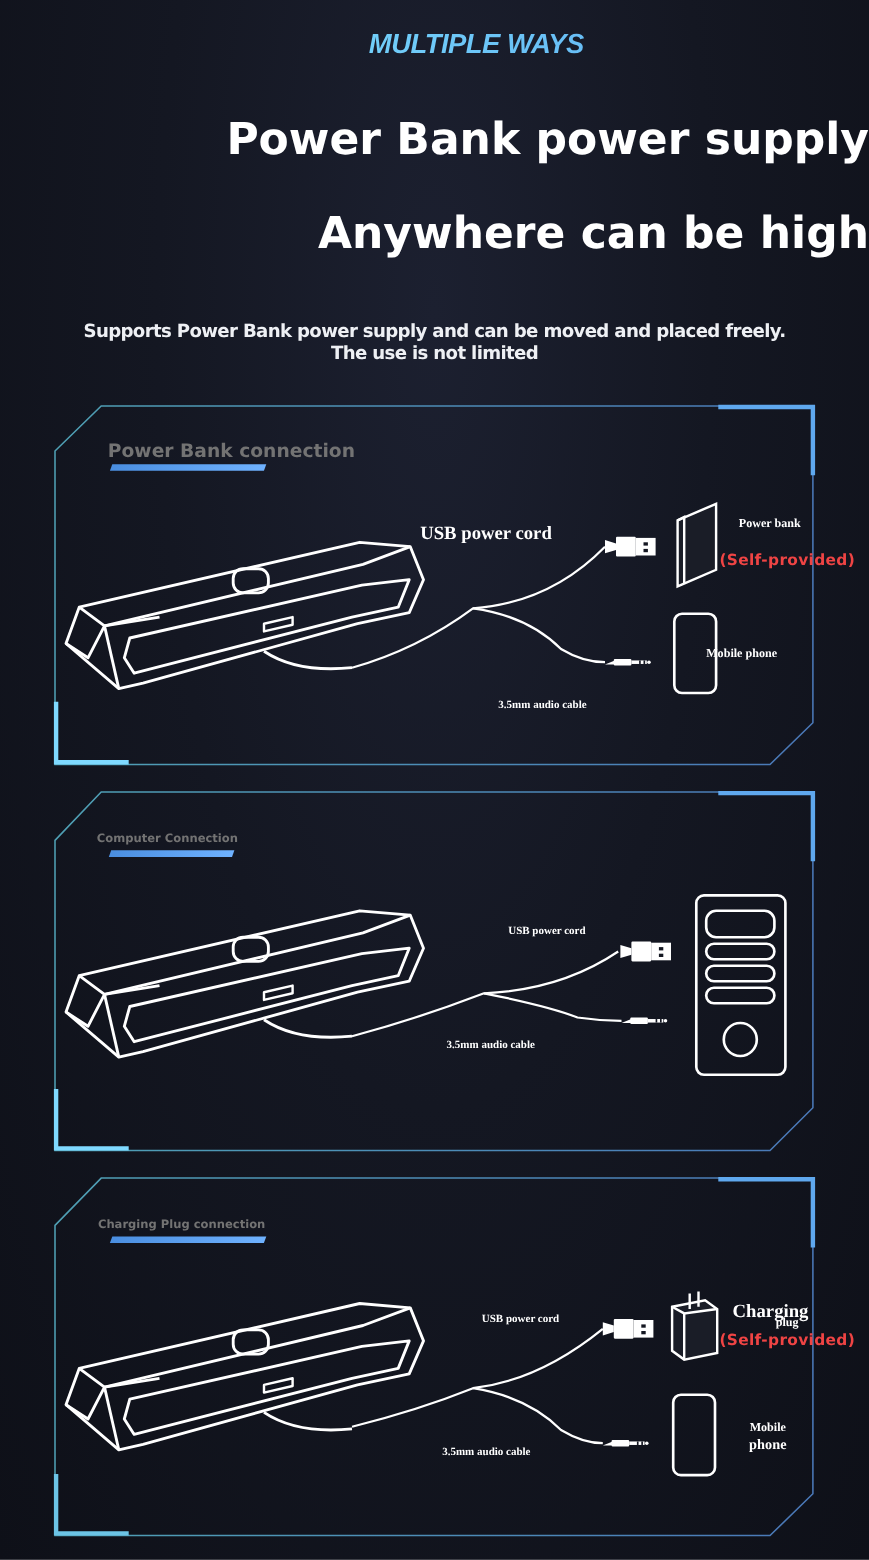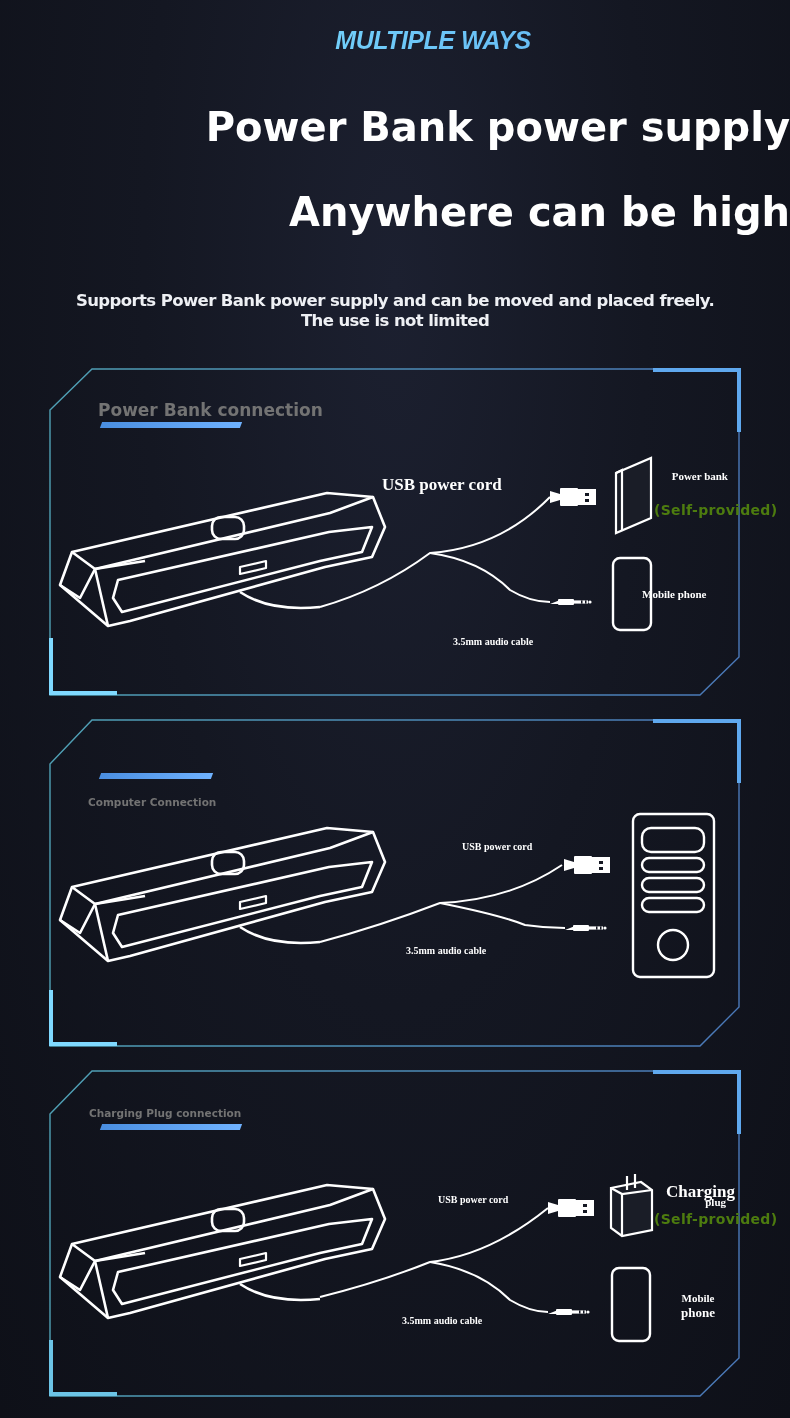--- a/index.html
+++ b/index.html
@@ -38,21 +38,21 @@
     position:absolute; height:6px;
     background: linear-gradient(90deg,#4a8ee0,#6fb2ff);
     transform: skewX(-20deg);
   }
   .lbl {
     position:absolute; font-weight:bold; color:#fff;
     font-family: Liberation Serif, serif; white-space:nowrap;
   }
   .lbl.right { text-align:right; }
   .self {
-    position:absolute; font-size:14px; font-weight:bold; color:#4d7c0f;
+    position:absolute; font-size:14px; font-weight:bold; color:#ef4444;
     font-family: "DejaVu Sans", sans-serif; letter-spacing:0.3px; white-space:nowrap;
   }
   .art { position:absolute; left:0; top:0; }
 </style>
 </head>
 <body>
 
 <div class="kicker">MULTIPLE WAYS</div>
 <div class="h1 l1">Power Bank power supply</div>
 <div class="h1 l2">Anywhere can be high</div>
@@ -129,21 +129,21 @@
 <div class="self" style="left:654px;top:502px;">(Self-provided)</div>
 <div class="lbl" style="left:642px;top:588px;font-size:11px;">Mobile phone</div>
 <div class="lbl" style="left:453px;top:636px;font-size:10px;">3.5mm audio cable</div>
 
 <div class="panel" style="top:710px;">
   <svg class="frame" width="790" height="340">
     <path d="M50,54 L92,10 L739,10 L739,297 L700,336 L50,336 Z" fill="none" stroke="url(#frameGrad)" stroke-width="1.4"></path>
     <path d="M653,11 L739,11 L739,73" fill="none" stroke="#5fa8ee" stroke-width="4"></path>
     <path d="M51,280 L51,334 L117,334" fill="none" stroke="#7fd9ff" stroke-width="4"></path>
   </svg>
-  <div class="ptitle" style="left:88px;top:46px;font-size:10.5px;margin-top:40px;">Computer Connection</div>
+  <div class="ptitle" style="left:88px;top:46px;font-size:10.5px;">Computer Connection</div>
   <div class="pbar" style="left:100px;top:63px;width:112px;"></div>
 </div>
 <svg class="art" width="790" height="1418" style="pointer-events:none;">
   <g transform="translate(0,335)">
       <use href="#speaker"></use>
     </g>
   <path d="M320,942 Q380,926 440,903 Q510,900 562,865" fill="none" stroke="#fff" stroke-width="2"></path>
   <path d="M440,903 Q500,915 525,925 Q545,928 565,928" fill="none" stroke="#fff" stroke-width="2"></path>
   <use href="#usbPlug" x="564" y="865"></use>
   <use href="#jackPlug" x="565" y="928"></use>

